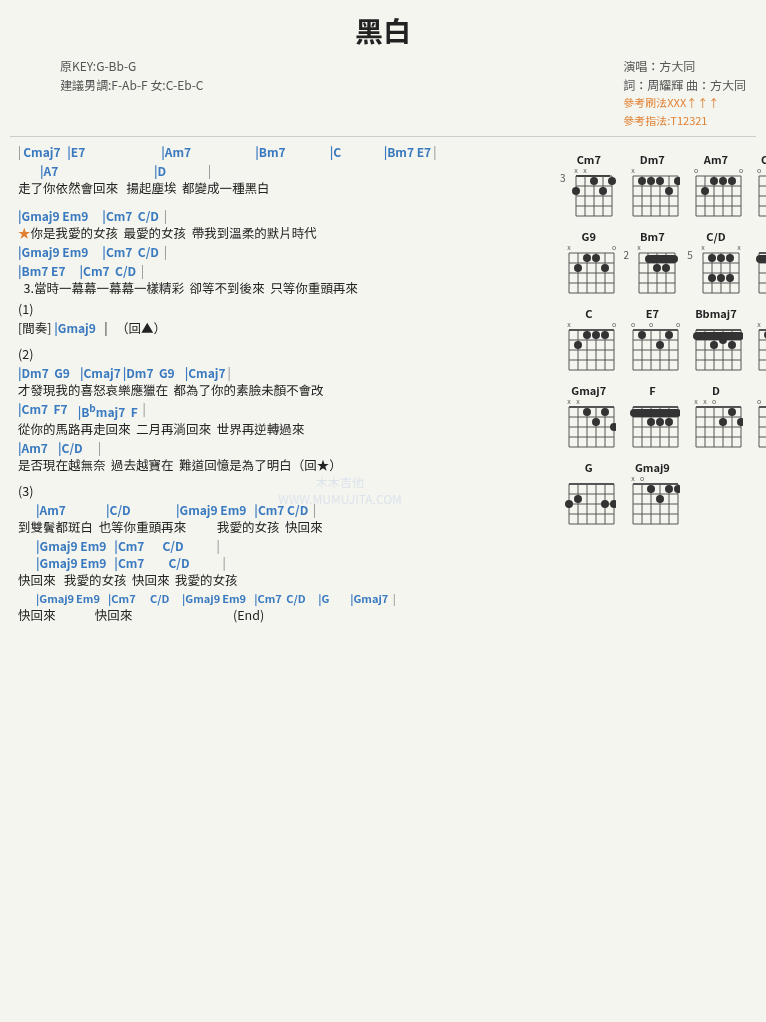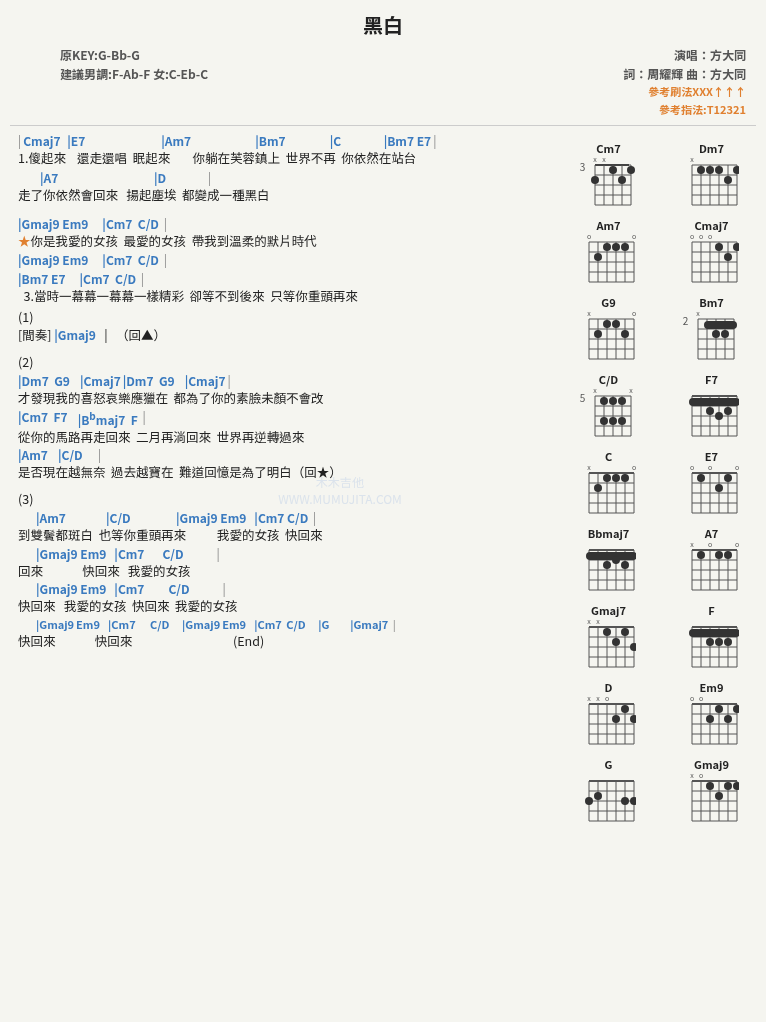--- a/index.html
+++ b/index.html
@@ -16,38 +16,36 @@
       min-height: 1022px;
       background: #f5f5f0;
       padding: 10px 0;
       position: relative;
     }
     .title-area {
       text-align: center;
       margin-bottom: 6px;
     }
     .song-title {
-      font-size: 20px;
+      font-size: 28px;
       font-weight: bold;
       color: #222;
     }
     .header-section {
       display: flex;
       justify-content: space-between;
       padding: 0 20px 0 60px;
       margin-bottom: 4px;
-      font-weight: bold;
     }
     .left-info {
       font-size: 12px;
       color: #555;
       line-height: 1.6;
     }
     .right-info {
-      text-align: right;
       font-size: 12px;
       color: #555;
       line-height: 1.6;
       margin-left: 48px;
     }
     .right-info .ref {
       color: #e08030;
       font-size: 11px;
     }
     .divider {
@@ -93,21 +91,21 @@
       display: inline-block;
     }
     .pipe {
       color: #888;
     }
     .star { color: #e08030; }
 
     
     .diagrams-grid {
       display: grid;
-      grid-template-columns: repeat(2, 1fr);
+      grid-template-columns: repeat(4, 1fr);
       gap: 8px 6px;
       margin-top: 4px;
     }
     .diagram-box {
       display: flex;
       flex-direction: column;
       align-items: center;
     }
     .diagram-label {
       font-size: 11px;
@@ -170,21 +168,20 @@
           <span style="display:inline-block;width:60px"></span>
           <span class="chord-span blue">|Am7</span>
           <span style="display:inline-block;width:60px"></span>
           <span class="chord-span blue">|Bm7</span>
           <span style="display:inline-block;width:40px"></span>
           <span class="chord-span blue">|C</span>
           <span style="display:inline-block;width:20px"></span>
           <span class="chord-span blue">|Bm7&nbsp;E7</span>
           <span class="pipe">|</span>
         </div>
-        <div class="lyric-text">1.傻起來&nbsp;&nbsp;&nbsp;&nbsp;還走還唱&nbsp;&nbsp;眠起來&nbsp;&nbsp;&nbsp;&nbsp;&nbsp;&nbsp;&nbsp;&nbsp;你躺在芙蓉鎮上&nbsp;&nbsp;世界不再&nbsp;&nbsp;你依然在站台</div>
       </div>
 
       <div class="lyric-block">
         <div class="chord-row">
           <span style="display:inline-block;width:20px"></span>
           <span class="chord-span blue">|A7</span>
           <span style="display:inline-block;width:80px"></span>
           <span class="chord-span blue">|D</span>
           <span style="display:inline-block;width:20px"></span>
           <span class="pipe">|</span>
@@ -275,21 +272,20 @@
         <div class="chord-row">
           <span style="display:inline-block;width:16px"></span>
           <span class="chord-span blue">|Gmaj9&nbsp;Em9</span>
           <span style="display:inline-block;width:4px"></span>
           <span class="chord-span blue">|Cm7</span>
           <span style="display:inline-block;width:14px"></span>
           <span class="chord-span blue">C/D</span>
           <span style="display:inline-block;width:20px"></span>
           <span class="pipe">|</span>
         </div>
-        <div class="lyric-text">回來&nbsp;&nbsp;&nbsp;&nbsp;&nbsp;&nbsp;&nbsp;&nbsp;&nbsp;&nbsp;&nbsp;&nbsp;&nbsp;&nbsp;快回來&nbsp;&nbsp;&nbsp;我愛的女孩</div>
         <div class="chord-row">
           <span style="display:inline-block;width:16px"></span>
           <span class="chord-span blue">|Gmaj9&nbsp;Em9</span>
           <span style="display:inline-block;width:4px"></span>
           <span class="chord-span blue">|Cm7</span>
           <span style="display:inline-block;width:20px"></span>
           <span class="chord-span blue">C/D</span>
           <span style="display:inline-block;width:20px"></span>
           <span class="pipe">|</span>
         </div>

